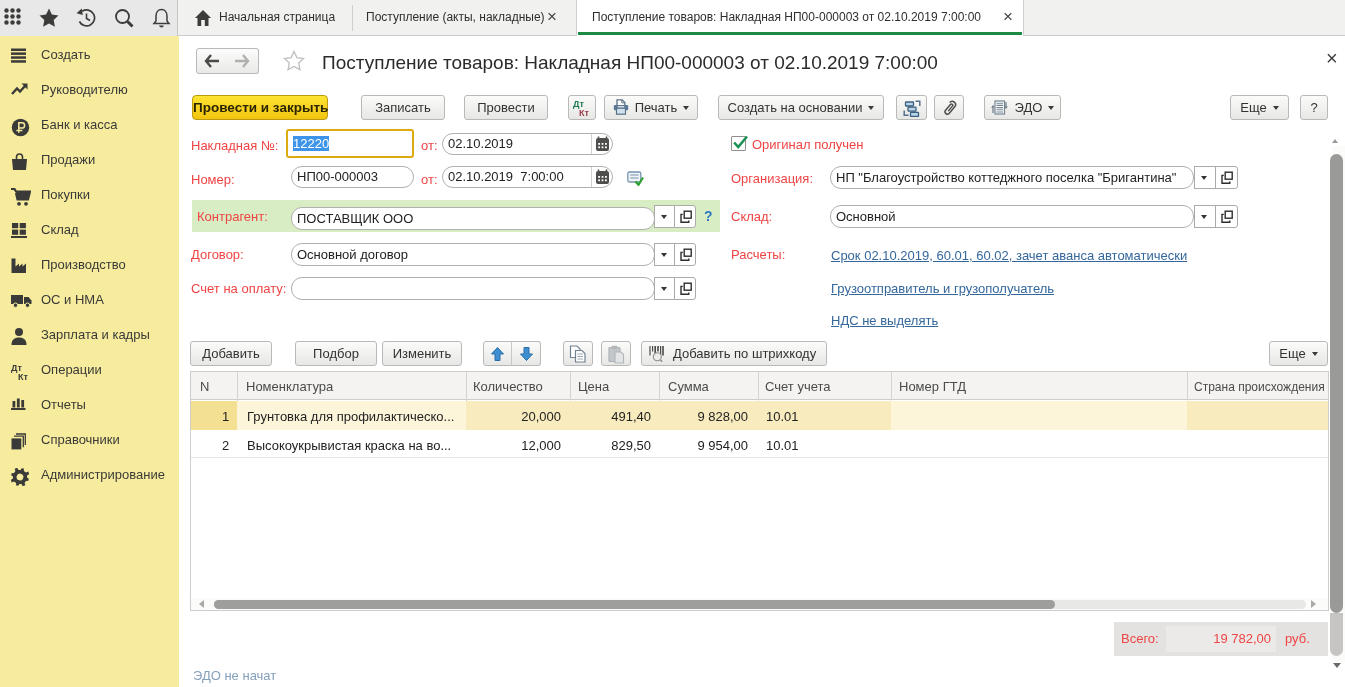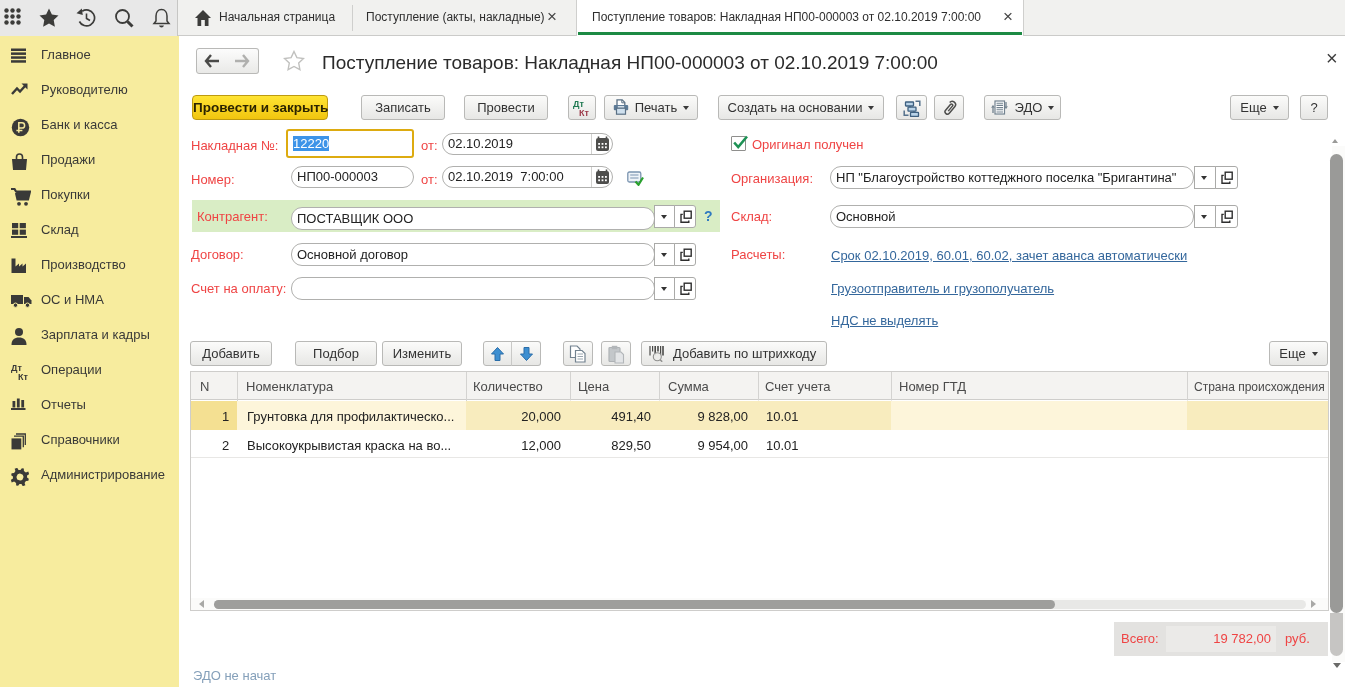--- a/index.html
+++ b/index.html
@@ -101,21 +101,21 @@
 <div id="sidebar">
   <div class="mi" style="top:1px">
       <svg width="15" height="15" viewBox="0 0 15 15">
         <g fill="#3a3a38">
           <rect x="0" y="0.5" width="15" height="2.5"></rect>
           <rect x="0" y="4.4" width="15" height="2.5"></rect>
           <rect x="0" y="8.3" width="15" height="2.5"></rect>
           <rect x="0" y="12.2" width="15" height="2.5"></rect>
         </g>
       </svg>
-      <span class="t">Главное</span>
+      <span class="t">Создать</span>
     </div>
   <div class="mi" style="top:36px">
       <svg width="17" height="12" viewBox="0 0 17 12">
         <path d="M1 11 L6 5.5 L9 8.5 L14 3" fill="none" stroke="#3a3a38" stroke-width="2.4"></path>
         <path d="M10.5 0.5 L16.5 0.5 L16.5 6.5 Z" fill="#3a3a38"></path>
       </svg>
       <span class="t">Руководителю</span>
     </div>
   <div class="mi" style="top:71px">
       <svg width="19" height="19" viewBox="0 0 19 19">

